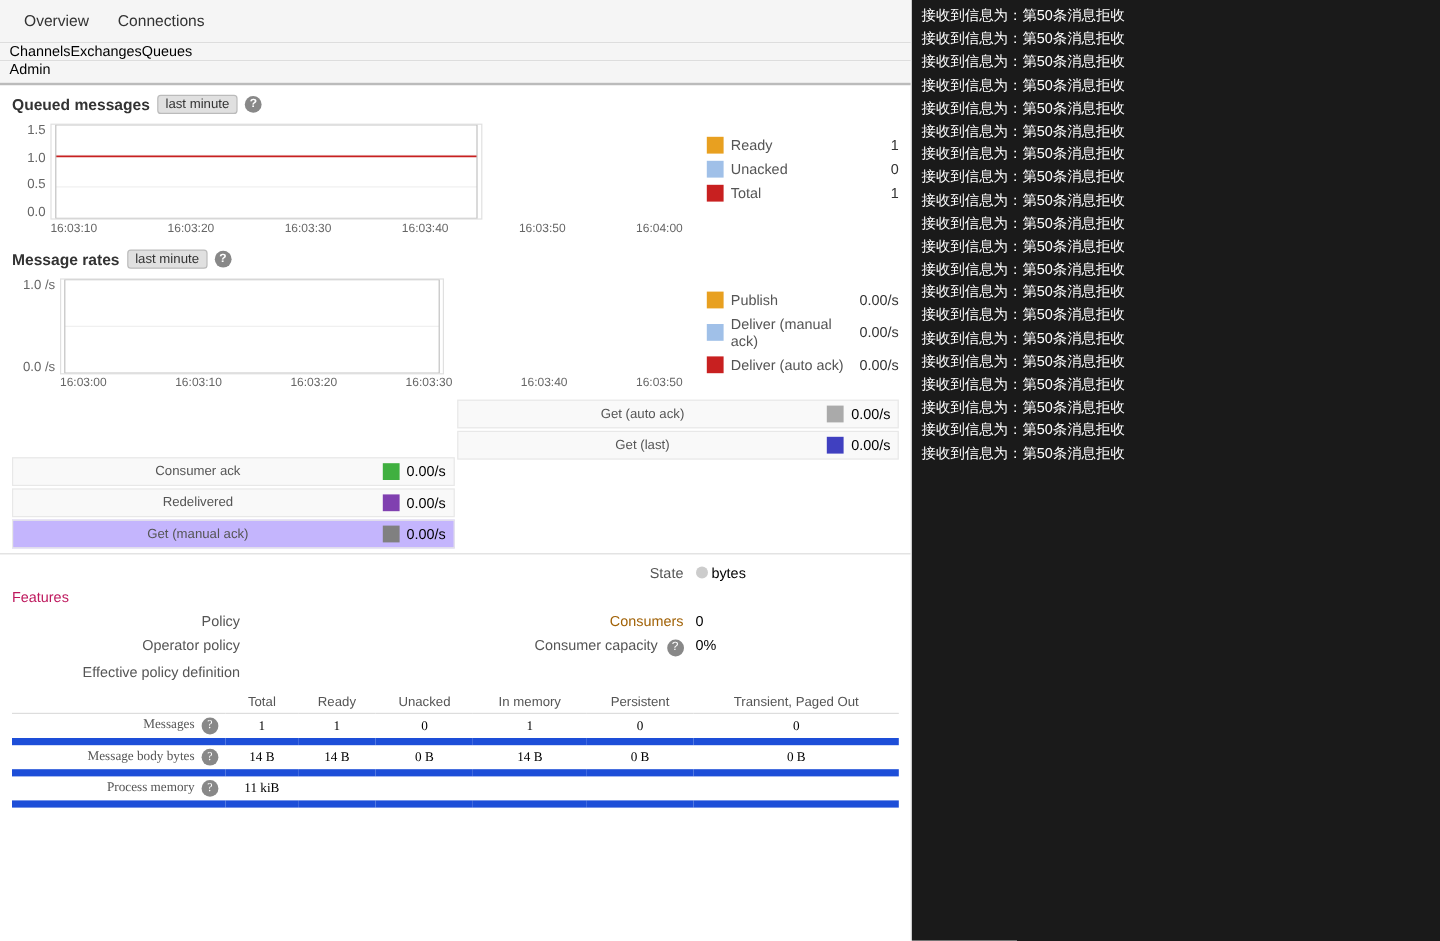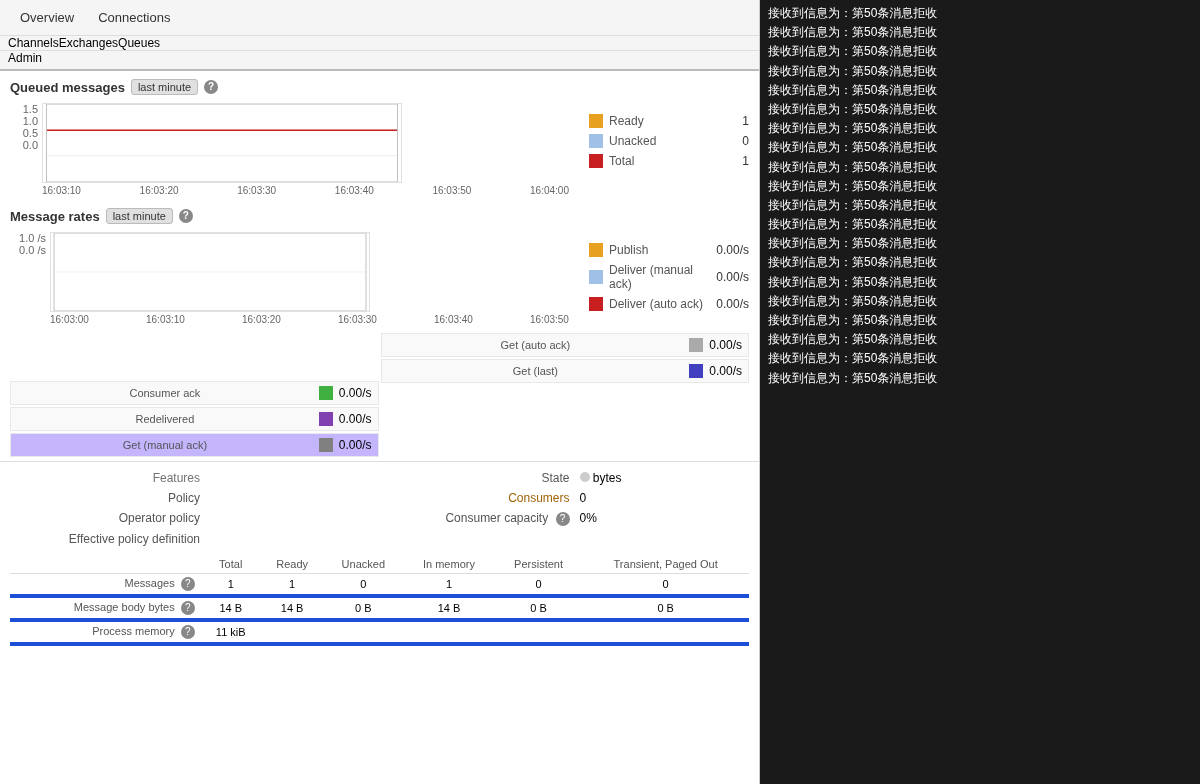--- a/index.html
+++ b/index.html
@@ -103,20 +103,21 @@
       gap: 20px;
     }
     
     .chart-area {
       flex: 1;
     }
     
     .chart-y-labels {
       display: flex;
       flex-direction: column;
+      justify-content: space-between;
       font-size: 11px;
       color: #666;
       margin-right: 4px;
       text-align: right;
       width: 28px;
     }
     
     .chart-wrapper {
       display: flex;
       align-items: stretch;
@@ -208,21 +209,22 @@
       padding: 3px 6px;
       border-bottom: 1px solid #ddd;
       color: #555;
       font-weight: normal;
       font-size: 11px;
     }
     
     .messages-table td {
       text-align: center;
       padding: 3px 6px;
-      border-bottom: 4px solid #1d4ed8;
+      border-bottom: 6px solid #1d4ed8;
+      font-family: Liberation Serif, serif;
     }
     
     .messages-table td.label-cell {
       text-align: right;
       color: #555;
     }
     
     .messages-table tr.header-row th:first-child {
       text-align: right;
     }
@@ -398,21 +400,21 @@
         <span style="width:14px;height:14px;background:#4040c0;display:inline-block;"></span>
         <span style="font-size:12px;">0.00/s</span>
       </div>
     </div>
   </div>
 
   <div class="details-section">
 
     <div style="display:grid;grid-template-columns:200px 1fr 200px 1fr;gap:0;">
 
-      <div style="text-align:right;padding:3px 10px 3px 0;color:#737373;font-size:12px;">Features</div>
+      <div style="padding:3px 10px 3px 0;color:#be185d;font-size:12px;margin-top:20px;">Features</div>
       <div style="padding:3px 0;font-size:12px;"></div>
 
       <div style="text-align:right;padding:3px 10px 3px 0;color:#555;font-size:12px;">State</div>
       <div style="padding:3px 0;font-size:12px;">
         <span class="state-dot"></span>
         <span>bytes</span>
       </div>
 
       <div style="text-align:right;padding:3px 10px 3px 0;color:#555;font-size:12px;">Policy</div>
       <div style="padding:3px 0;font-size:12px;"></div>

